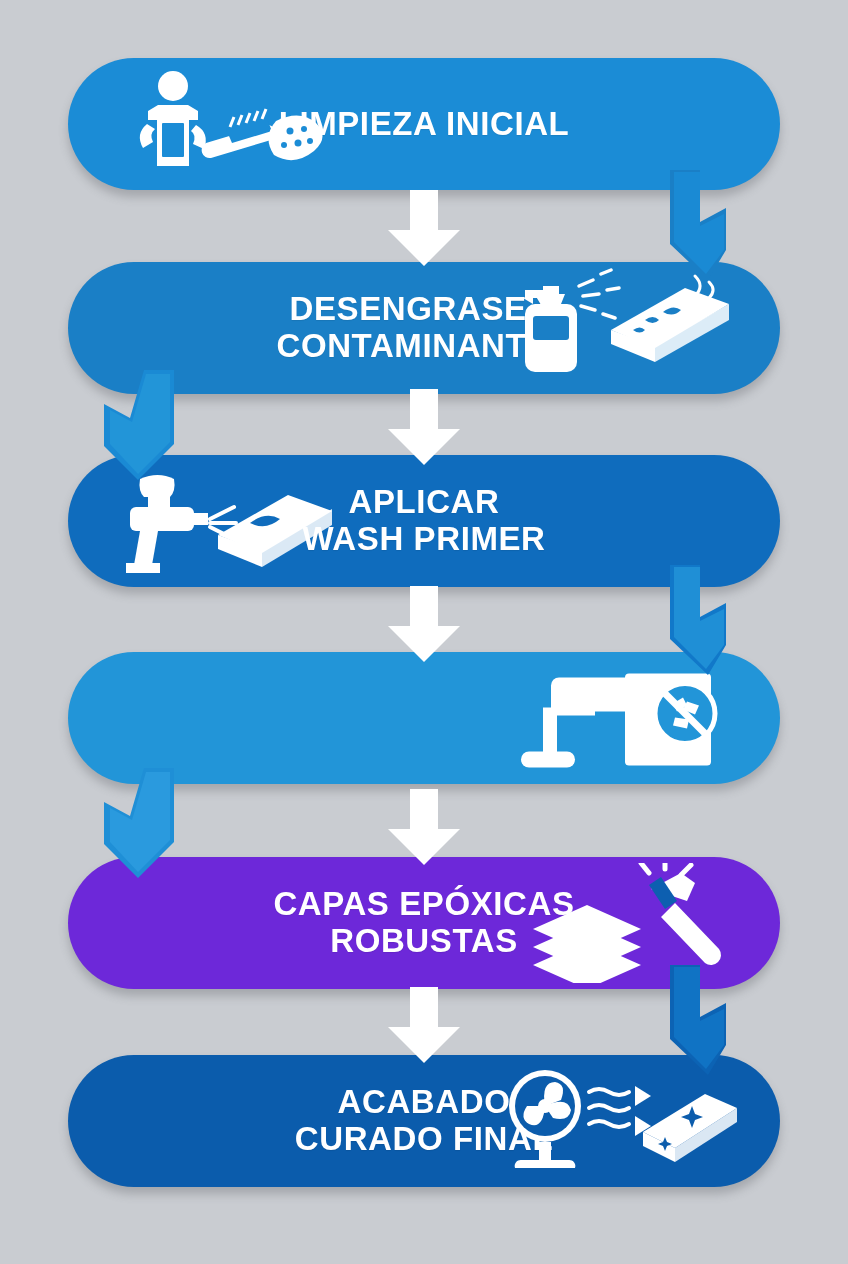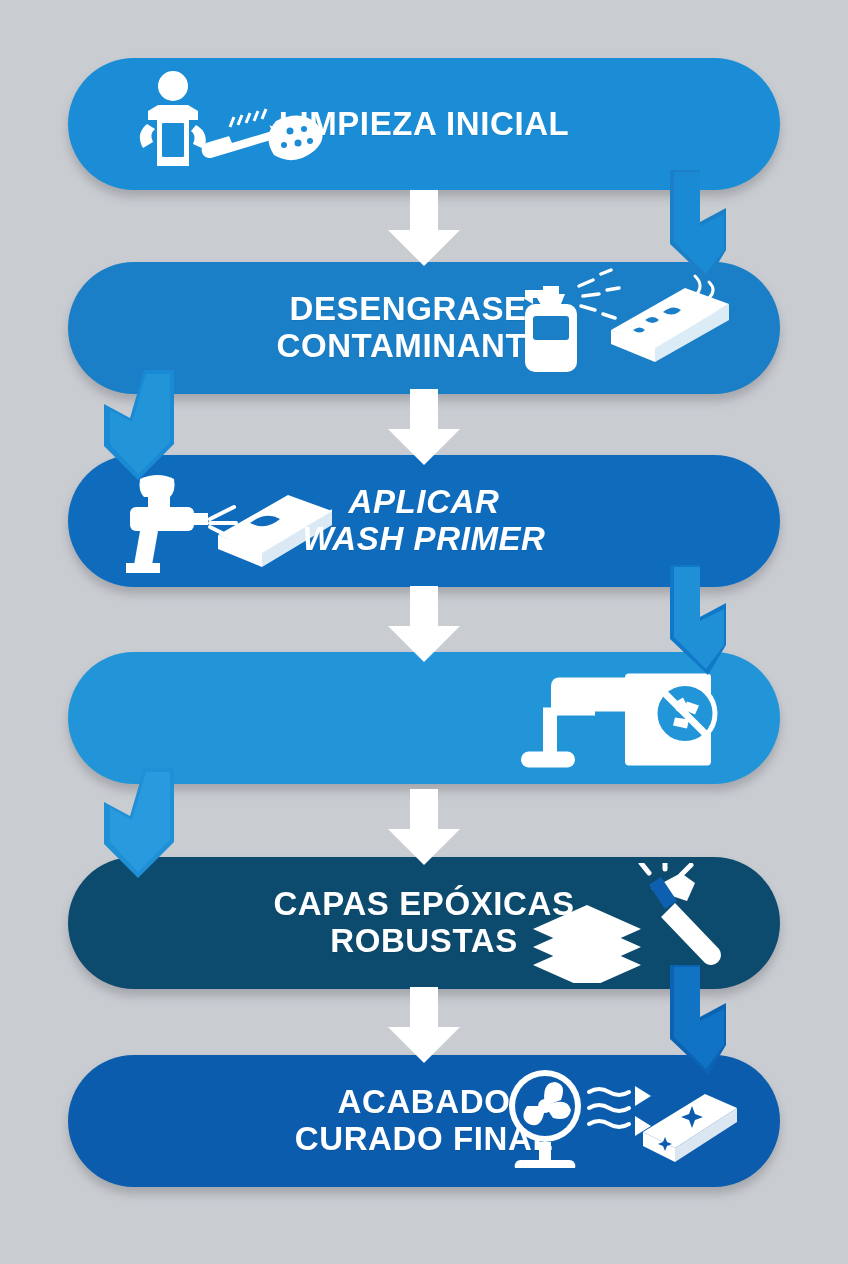--- a/index.html
+++ b/index.html
@@ -47,21 +47,21 @@
     position: absolute;
     top: 50%;
     transform: translateY(-50%);
   }
   .icon.left  { left: 42px; }
   .icon.right { right: 42px; }
 
   
   #step-1 { top: 58px; }
   #step-2 { top: 262px; }
-  #step-3 { top: 455px; font-style: italic; }
+  #step-3 { top: 455px; }
   #step-4 { top: 652px; }
   #step-5 { top: 857px; }
   #step-6 { top: 1055px; }
 
   
   .arrow-center {
     position: absolute;
     left: 50%;
     transform: translateX(-50%);
     width: 72px;
@@ -203,21 +203,21 @@
             <path d="M160 48 l10 -6 4 8 -10 6 z"></path>
             <path d="M174 46 l12 4 -4 9 -12 -5 z"></path>
             <path d="M162 62 l14 2 -2 9 -14 -3 z"></path>
           </g>
           <line x1="152" y1="38" x2="192" y2="78" stroke="#ffffff" stroke-width="7"></line>
         </g>
       </svg>
     </span>
   </div>
 
-  <div class="step" id="step-5" style="background-color: #0c4a6e;">
+  <div class="step" id="step-5" style="background-color: #6d28d9;">
     <span class="label">CAPAS EPÓXICAS
 ROBUSTAS</span>
     <span class="icon right">
       <svg width="215" height="120" viewBox="0 0 215 120">
         <g fill="#ffffff">
           <path d="M10 66 l54 -24 54 24 -54 24 z"></path>
           <path d="M10 84 l54 -24 54 24 -54 24 z"></path>
           <path d="M10 102 l54 -24 54 24 -54 24 z"></path>
           <g stroke="#ffffff" stroke-width="5" stroke-linecap="round">
             <line x1="126" y1="10" x2="118" y2="0"></line>

